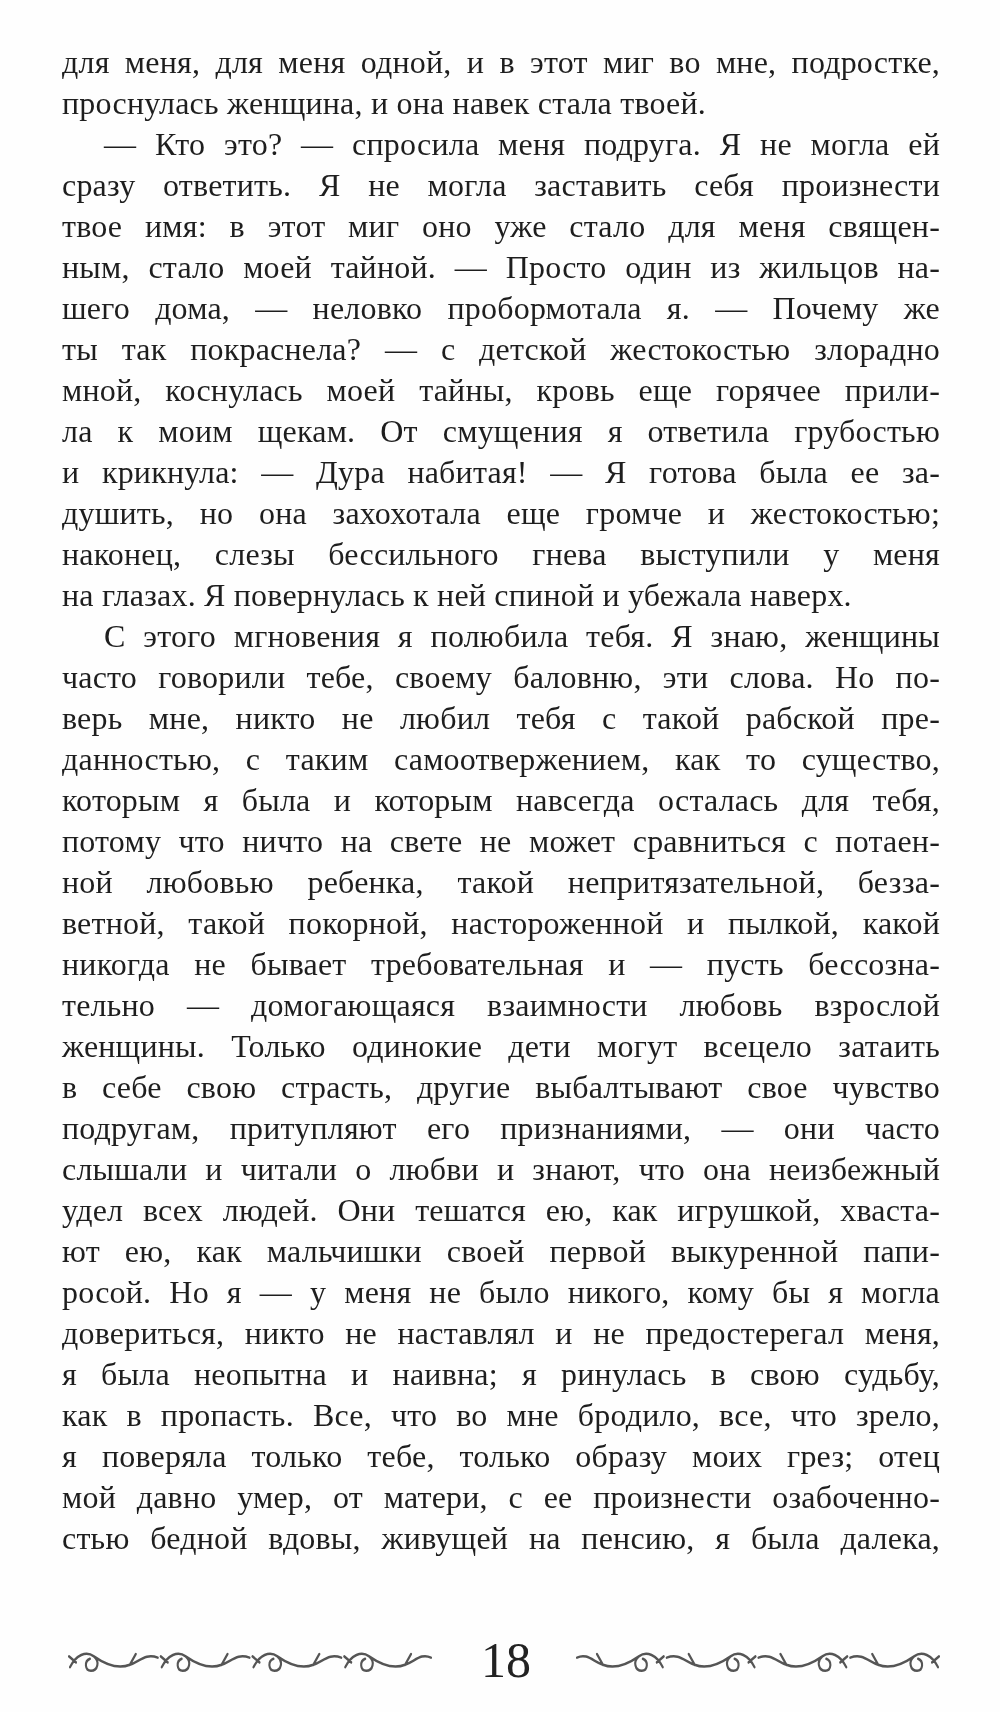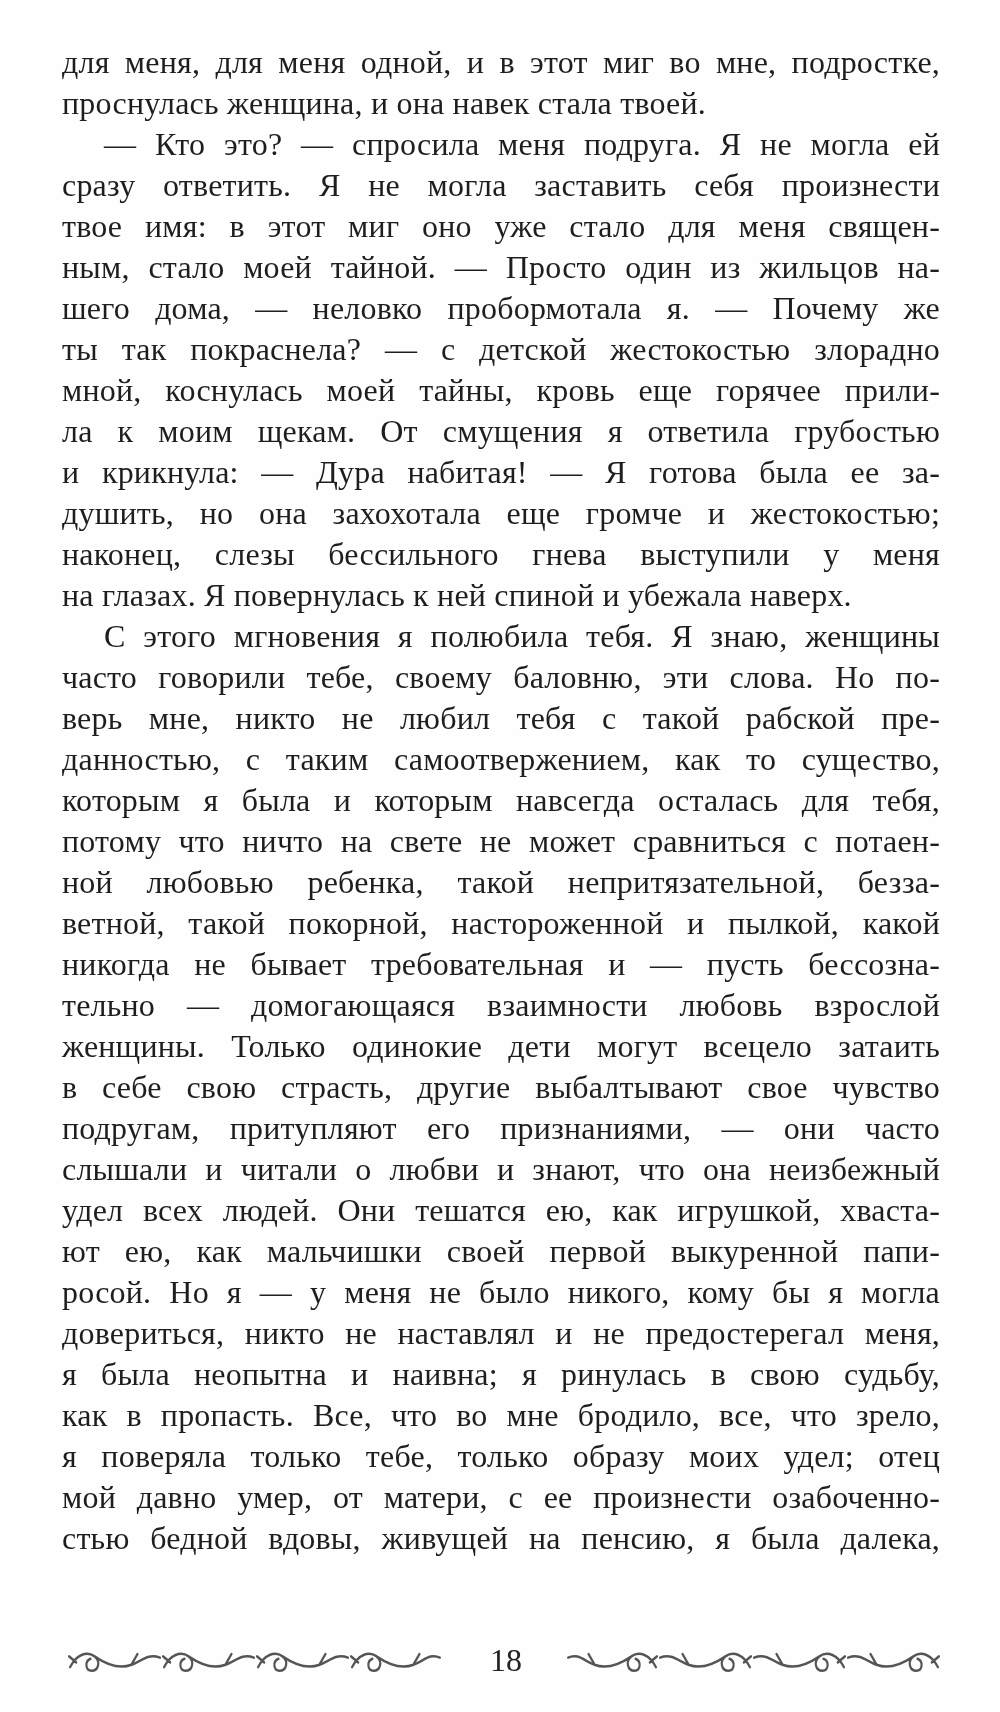--- a/index.html
+++ b/index.html
@@ -51,21 +51,21 @@
     display: flex;
     align-items: center;
   }
   .orn {
     flex: 1 1 0;
     height: 48px;
     min-width: 0;
   }
   .pagenum {
     flex: 0 0 auto;
-    font-size: 32px;
+    font-size: 50px;
     line-height: 48px;
     padding: 0 42px 0 46px;
     color: #222222;
   }
 </style>
 </head>
 <body>
 
 <div class="page">
 
@@ -97,21 +97,21 @@
       <div class="line">женщины. Только одинокие дети могут всецело затаить</div>
       <div class="line">в себе свою страсть, другие выбалтывают свое чувство</div>
       <div class="line">подругам, притупляют его признаниями, — они часто</div>
       <div class="line">слышали и читали о любви и знают, что она неизбежный</div>
       <div class="line">удел всех людей. Они тешатся ею, как игрушкой, хваста-</div>
       <div class="line">ют ею, как мальчишки своей первой выкуренной папи-</div>
       <div class="line">росой. Но я — у меня не было никого, кому бы я могла</div>
       <div class="line">довериться, никто не наставлял и не предостерегал меня,</div>
       <div class="line">я была неопытна и наивна; я ринулась в свою судьбу,</div>
       <div class="line">как в пропасть. Все, что во мне бродило, все, что зрело,</div>
-      <div class="line">я поверяла только тебе, только образу моих удел; отец</div>
+      <div class="line">я поверяла только тебе, только образу моих грез; отец</div>
       <div class="line">мой давно умер, от матери, с ее произнести озабоченно-</div>
       <div class="line">стью бедной вдовы, живущей на пенсию, я была далека,</div>
     </div>
 
   <div class="footer">
     <svg class="orn" viewBox="0 0 370 40" preserveAspectRatio="none" xmlns="http://www.w3.org/2000/svg">
       <g stroke="#555555" stroke-width="2.1" fill="none" stroke-linecap="round">
         <path d="M4 26 C10 16 20 12 28 17 C34 21 32 29 25 29 C19 29 18 21 24 19 M28 17 C40 24 52 28 64 24 C74 21 80 14 92 18 M64 24 l6 -9 M10 22 l-7 -5"></path>
         <path d="M96 26 C102 16 112 12 120 17 C126 21 124 29 117 29 C111 29 110 21 116 19 M120 17 C132 24 144 28 156 24 C166 21 172 14 184 18 M156 24 l6 -9 M102 22 l-7 -5"></path>
         <path d="M188 26 C194 16 204 12 212 17 C218 21 216 29 209 29 C203 29 202 21 208 19 M212 17 C224 24 236 28 248 24 C258 21 264 14 276 18 M248 24 l6 -9 M194 22 l-7 -5"></path>

